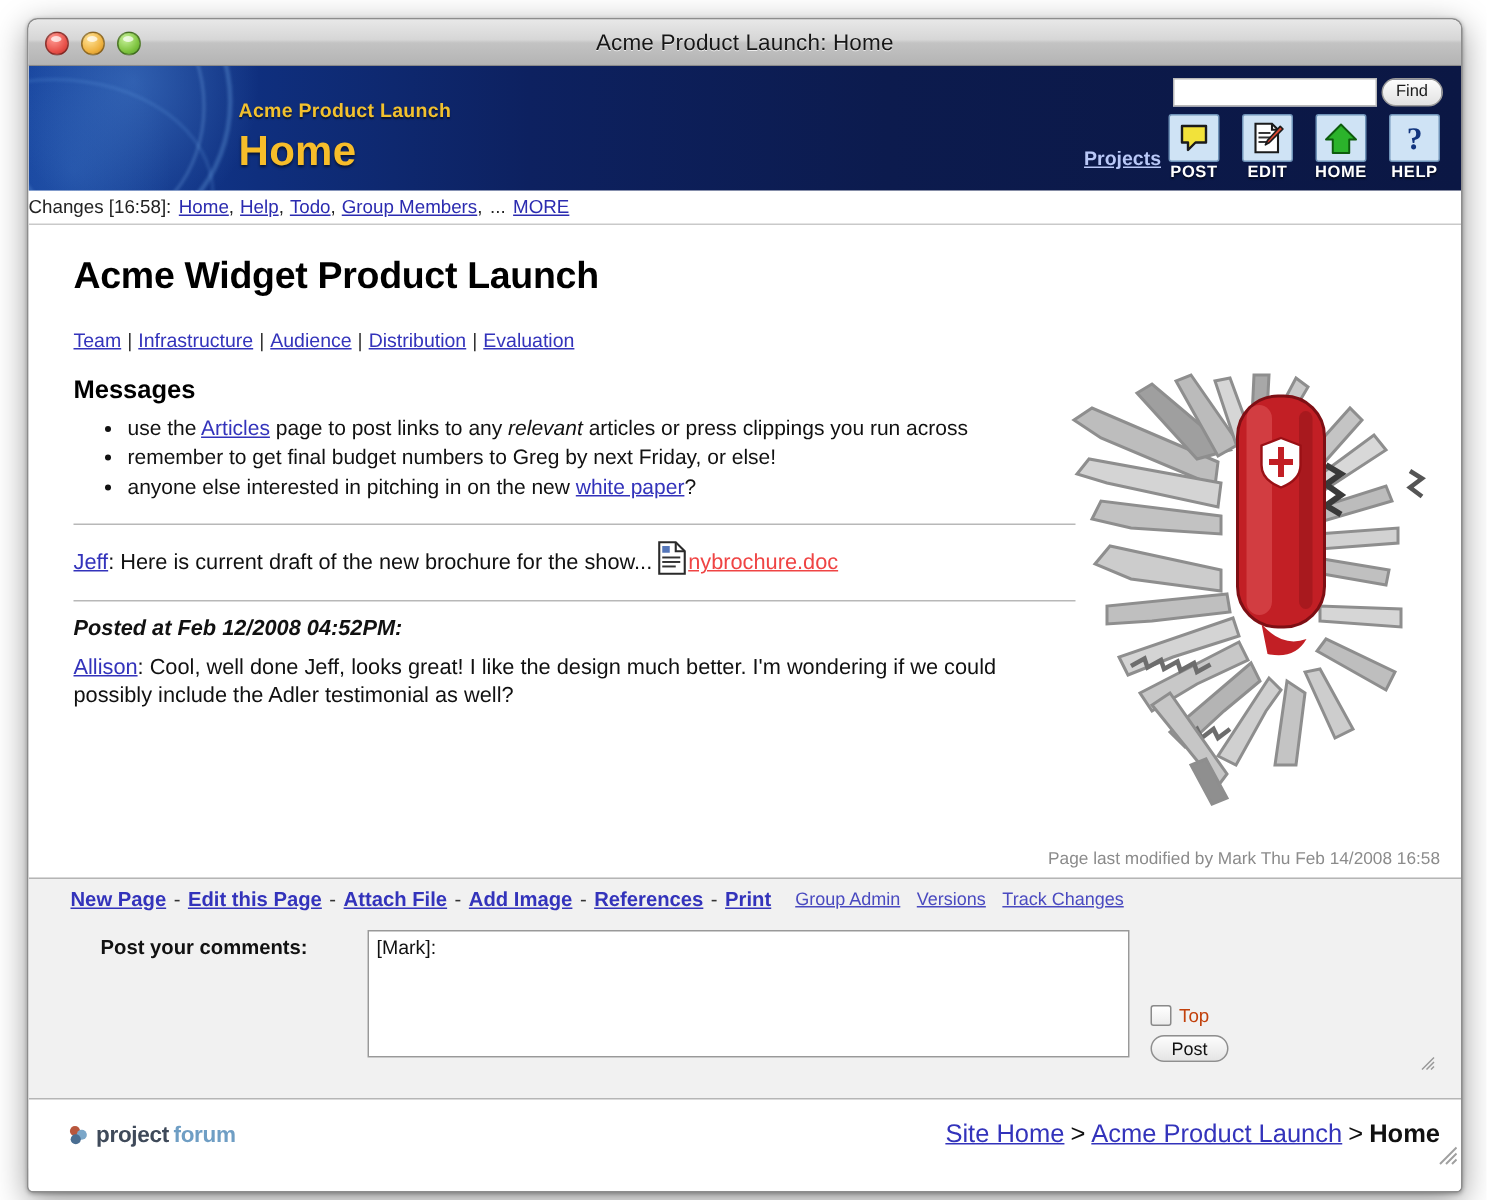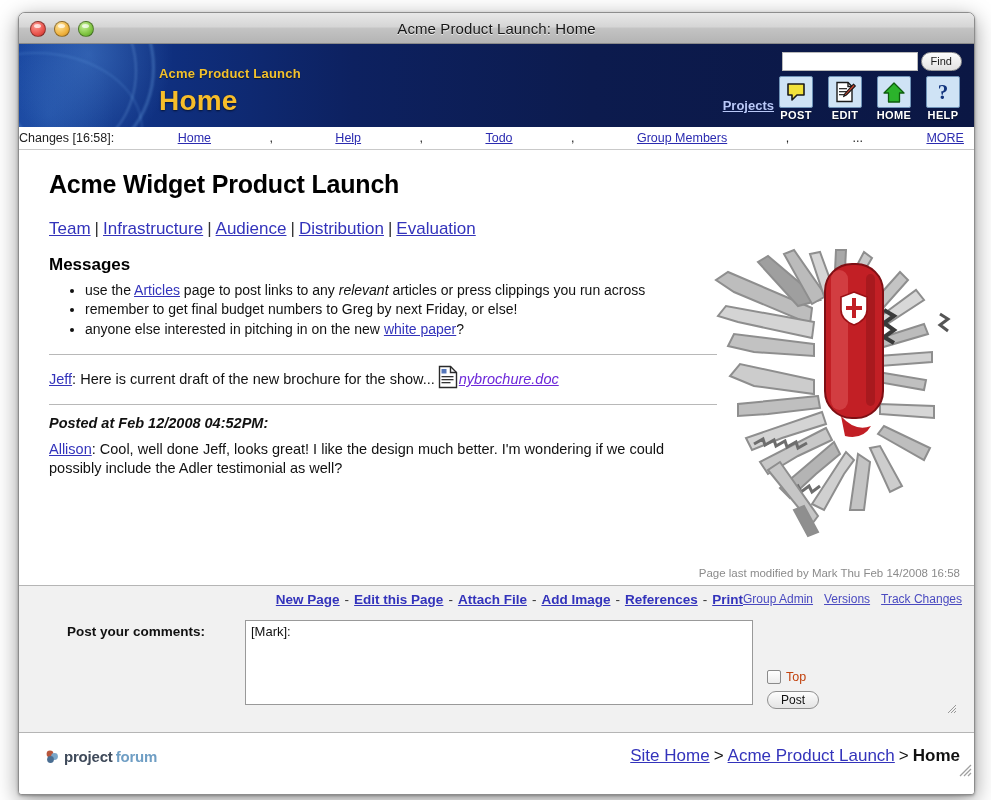--- a/index.html
+++ b/index.html
@@ -211,21 +211,21 @@
     cursor: pointer;
   }
 
   
   .changes-bar {
     height: 22px;
     background: #ffffff;
     border-bottom: 1px solid #c9c9c9;
     display: flex;
     align-items: center;
-    justify-content: space-between;
+    justify-content: flex-start;
     padding-right: 10px;
     font-size: 12.5px;
     color: #222;
     gap: 0;
   }
   .changes-bar .lbl { margin-right: 5px; }
   .changes-bar a {
     color: #2b2bb0;
     text-decoration: underline;
     cursor: pointer;
@@ -253,21 +253,21 @@
     width: 660px;
   }
   h1.page-title {
     font-size: 25px;
     font-weight: bold;
     margin: 0 0 14px 0;
     color: #000;
     letter-spacing: -0.2px;
   }
   .navlinks {
-    font-size: 17px;
+    font-size: 13px;
     margin-bottom: 16px;
     margin-top: 20px;
   }
   .navlinks a {
     color: #3333bb;
     text-decoration: underline;
     cursor: pointer;
   }
   .navlinks .bar { color: #333; margin: 0 4px; }
   h2.section {
@@ -304,24 +304,23 @@
     font-size: 14.5px;
     color: #111;
     line-height: 1.28;
   }
   .post-body a.author {
     color: #3333bb;
     text-decoration: underline;
     cursor: pointer;
   }
   .post-body a.attach {
-    color: #6d28d9;
+    color: #ef4444;
     text-decoration: underline;
     cursor: pointer;
-    font-style: italic;
   }
   .doc-ico {
     display: inline-block;
     vertical-align: -5px;
     margin: 0 1px 0 3px;
   }
   .lastmod {
     position: absolute;
     right: 14px;
     bottom: 6px;
@@ -330,21 +329,22 @@
   }
 
   
   .actionbar {
     border-top: 1px solid #b5b5b5;
     background: #f1f1f1;
     height: 26px;
     display: flex;
     align-items: center;
     padding: 0 12px 0 28px;
-    justify-content: flex-end;
+    justify-content: flex-start;
+    gap: 16px;
   }
   .actions-left { font-size: 13.5px; font-weight: bold; }
   .actions-left a {
     color: #3333bb;
     text-decoration: underline;
     cursor: pointer;
   }
   .actions-left .dot { color: #333; margin: 0 5px; font-weight: normal; }
   .actions-right { font-size: 12px; display: flex; gap: 11px; }
   .actions-right a {

